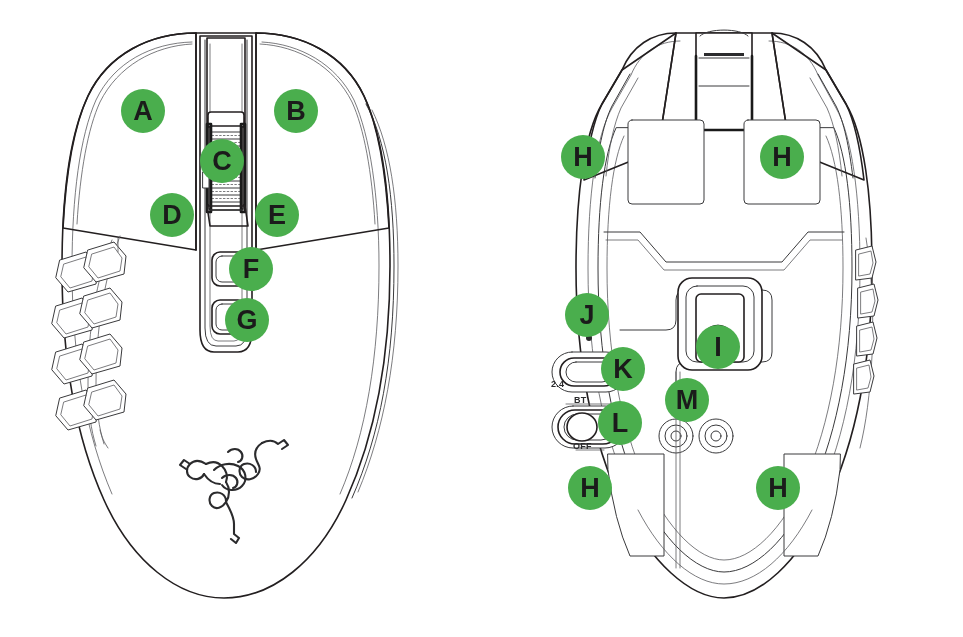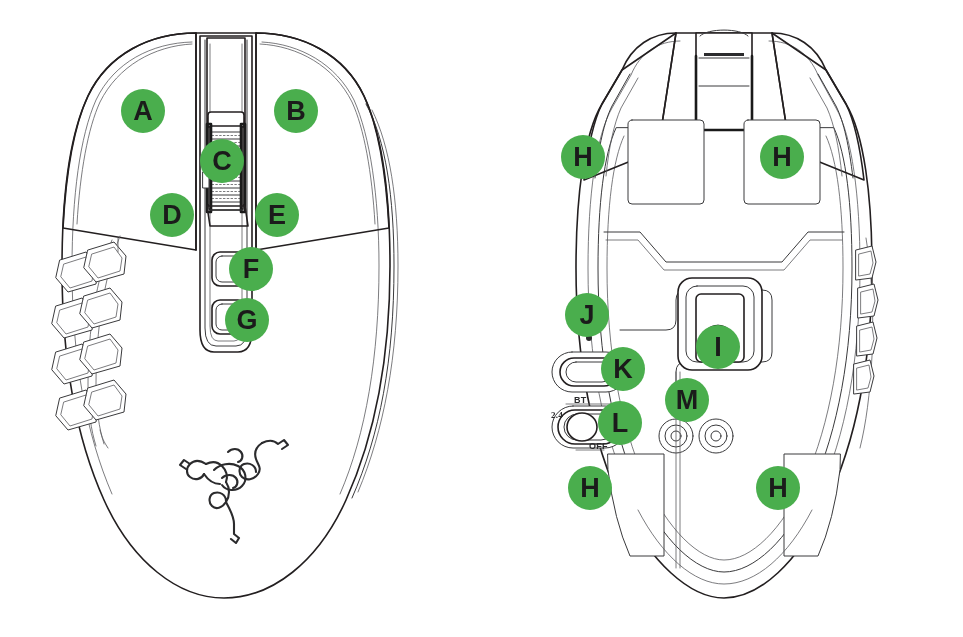--- a/index.html
+++ b/index.html
@@ -395,16 +395,16 @@
     <div class="marker" style="left: 247px; top: 320px;">G</div>
     <div class="marker" style="left: 583px; top: 157px;">H</div>
     <div class="marker" style="left: 782px; top: 157px;">H</div>
     <div class="marker" style="left: 718px; top: 347px;">I</div>
     <div class="marker" style="left: 587px; top: 315px;">J</div>
     <div class="marker" style="left: 623px; top: 369px;">K</div>
     <div class="marker" style="left: 620px; top: 423px;">L</div>
     <div class="marker" style="left: 687px; top: 400px;">M</div>
     <div class="marker" style="left: 590px; top: 488px;">H</div>
     <div class="marker" style="left: 778px; top: 488px;">H</div>
-    <div class="legend" style="left: 551px; top: 410px; font-family: Liberation Serif, serif;">2.4</div>
+    <div class="legend" style="left: 551px; top: 379px;">2.4</div>
     <div class="legend" style="left: 574px; top: 395px;">BT</div>
-    <div class="legend" style="left: 589px; top: 441px;">OFF</div>
+    <div class="legend" style="left: 573px; top: 441px;">OFF</div>
   </div>
 
 </body></html>

